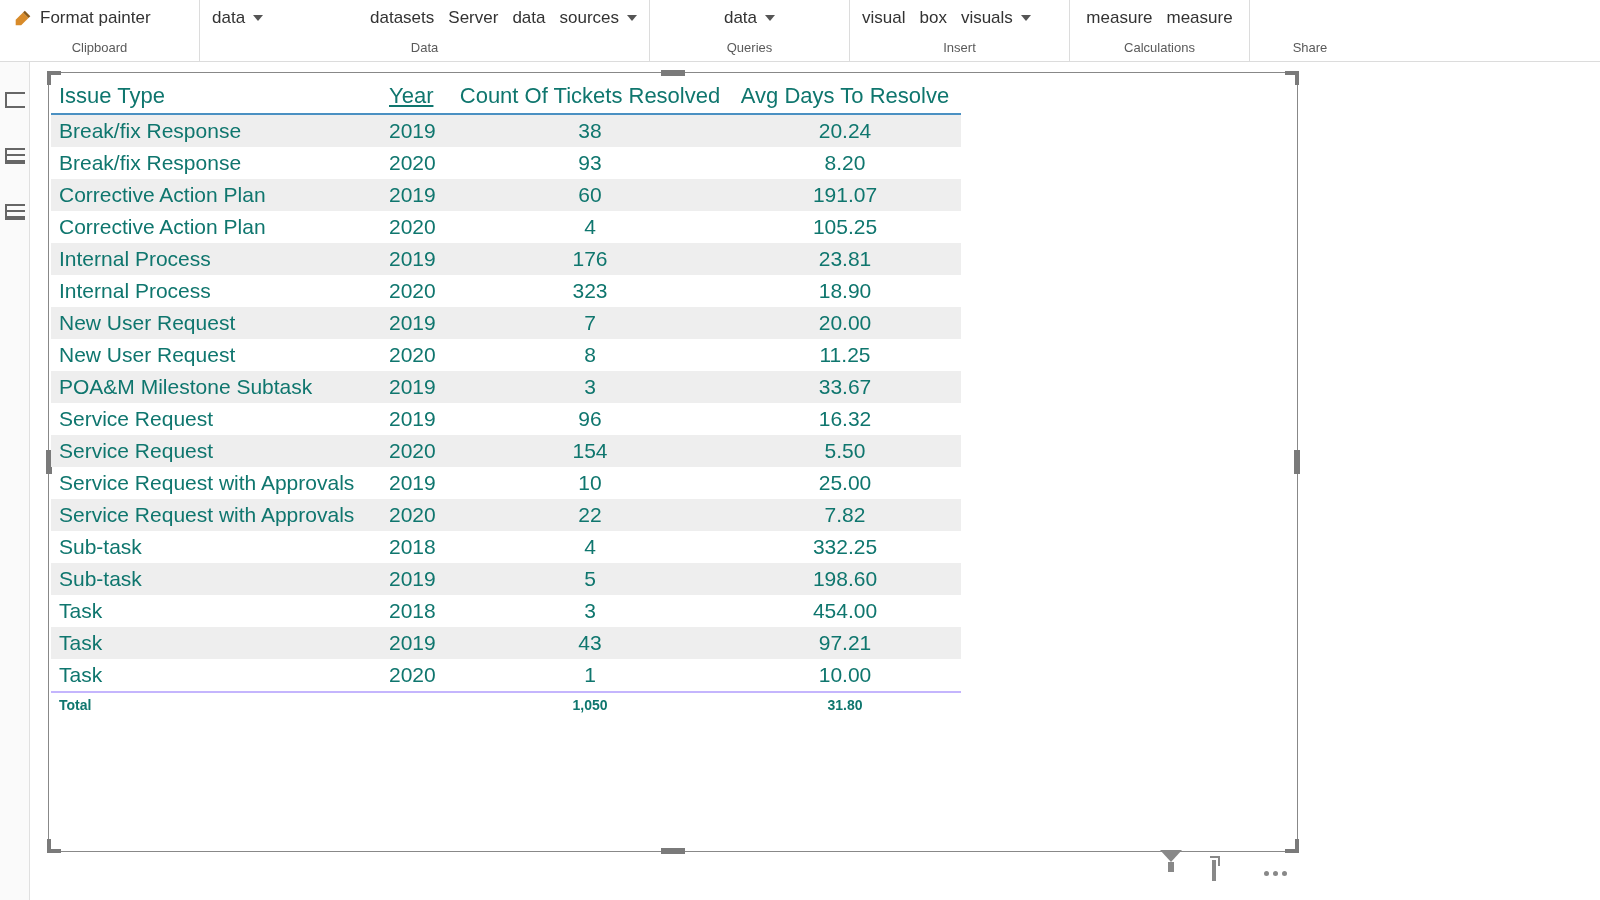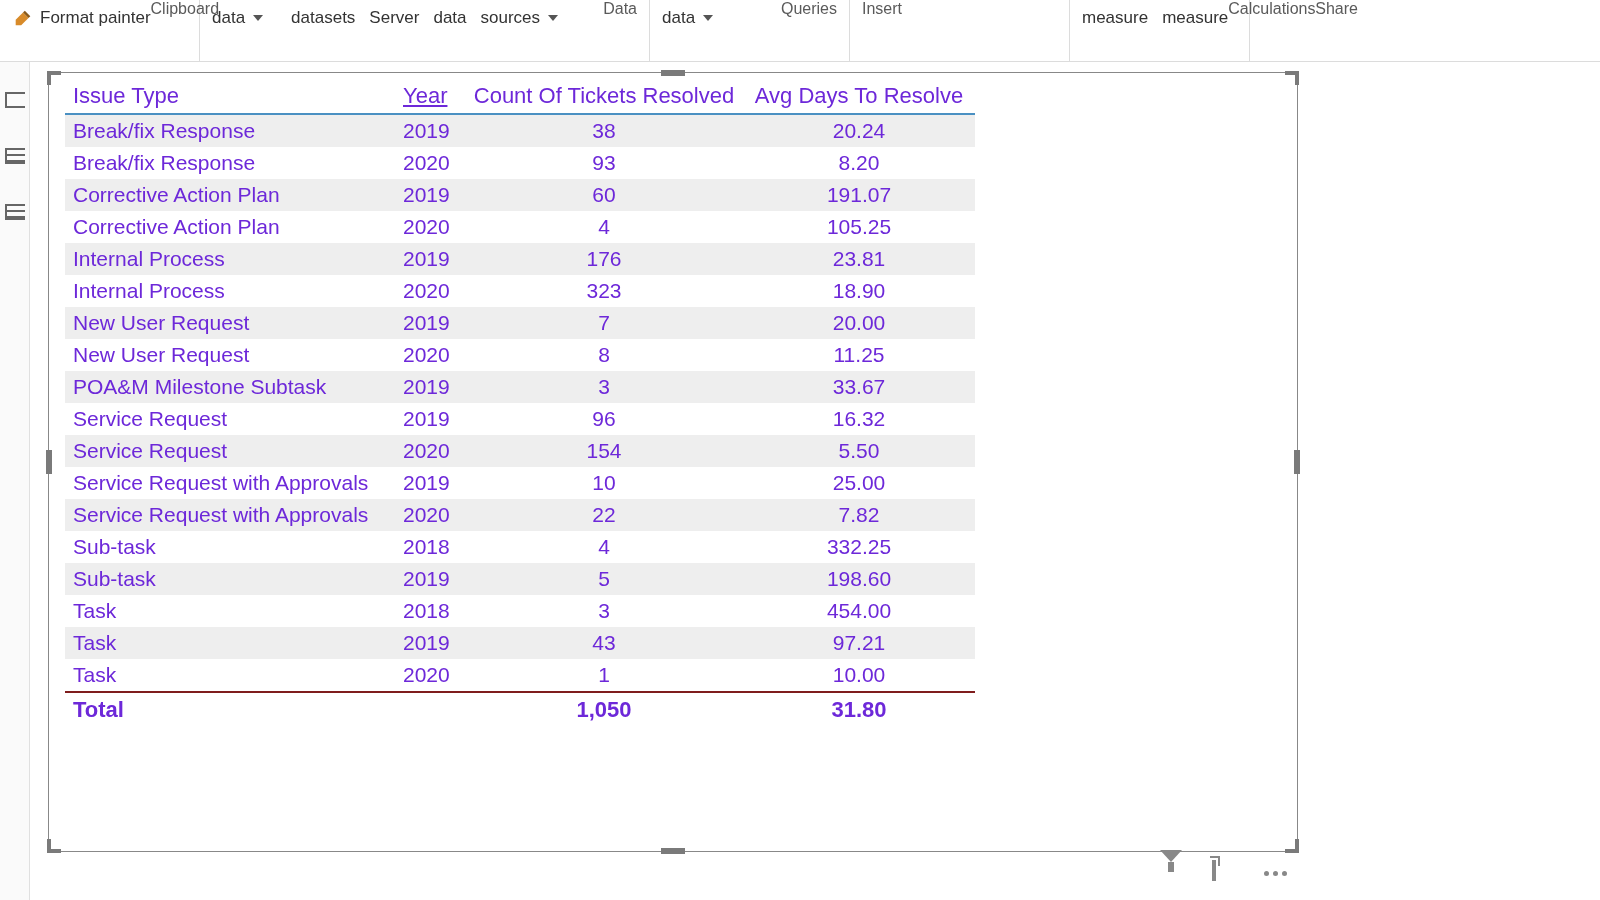--- a/index.html
+++ b/index.html
@@ -16,33 +16,33 @@
   .ribbon {
     display: flex;
     border-bottom: 1px solid #dcdcdc;
     height: 62px;
     font-size: 17px;
     color: #333;
   }
   .ribbon-group {
     border-right: 1px solid #dcdcdc;
     display: flex;
-    flex-direction: row;
+    flex-direction: column;
     justify-content: space-between;
     padding: 0 12px 2px 12px;
   }
   .ribbon-group-top {
     display: flex;
     align-items: center;
     gap: 14px;
     height: 34px;
     padding-top: 2px;
   }
   .ribbon-group-label {
-    font-size: 16px;
+    font-size: 13px;
     color: #5a5a5a;
     text-align: center;
     padding-bottom: 4px;
   }
   .ribbon-btn {
     display: flex;
     align-items: center;
     gap: 6px;
     white-space: nowrap;
     cursor: pointer;
@@ -118,41 +118,41 @@
     border-top: 4px solid #7a7a7a;
     border-left: 4px solid #7a7a7a;
   }
   .corner.tl { top: -2px; left: -2px; }
   .corner.tr { top: -2px; right: -2px; transform: rotate(90deg); }
   .corner.bl { bottom: -2px; left: -2px; transform: rotate(-90deg); }
   .corner.br { bottom: -2px; right: -2px; transform: rotate(180deg); }
   
   .tbl {
     position: absolute;
-    left: 16px; top: 6px;
+    left: 2px; top: 6px;
     font-size: 21px;
-    color: #6d28d9;
+    color: #0f766e;
     border-collapse: collapse;
   }
   .tbl th, .tbl td {
     padding: 4px 10px 4px 8px;
     font-weight: 400;
     text-align: left;
     white-space: nowrap;
   }
   .tbl th {
     border-bottom: 2px solid #4a90c2;
     font-size: 22px;
   }
   .tbl .num { text-align: center; }
   .tbl tbody tr:nth-child(odd) td { background: #eeeeee; }
   .tbl tfoot td {
-    border-top: 2px solid #7f1d1d;
+    border-top: 2px solid #c4b5fd;
     font-weight: 700;
-    font-size: 22px;
+    font-size: 14px;
   }
   
   .visual-actions {
     position: absolute;
     right: 30px;
     bottom: 6px;
     display: flex;
     gap: 26px;
     color: #777;
   }
@@ -233,20 +233,31 @@
   <div class="ribbon-group" style="width:200px;">
     <div class="ribbon-group-top" style="justify-content:center;">
       <div class="ribbon-btn dropdown">
           <span>data</span>
         </div>
     </div>
     <div class="ribbon-group-label">Queries</div>
   </div>
 
   <div class="ribbon-group" style="width:220px;">
+    <div class="ribbon-group-top">
+      <div class="ribbon-btn">
+          <span>visual</span>
+        </div>
+      <div class="ribbon-btn">
+          <span>box</span>
+        </div>
+      <div class="ribbon-btn dropdown">
+          <span>visuals</span>
+        </div>
+    </div>
     <div class="ribbon-group-label">Insert</div>
   </div>
 
   <div class="ribbon-group" style="width:180px;">
     <div class="ribbon-group-top" style="justify-content:center;">
       <div class="ribbon-btn">
           <span>measure</span>
         </div>
       <div class="ribbon-btn">
           <span>measure</span>

